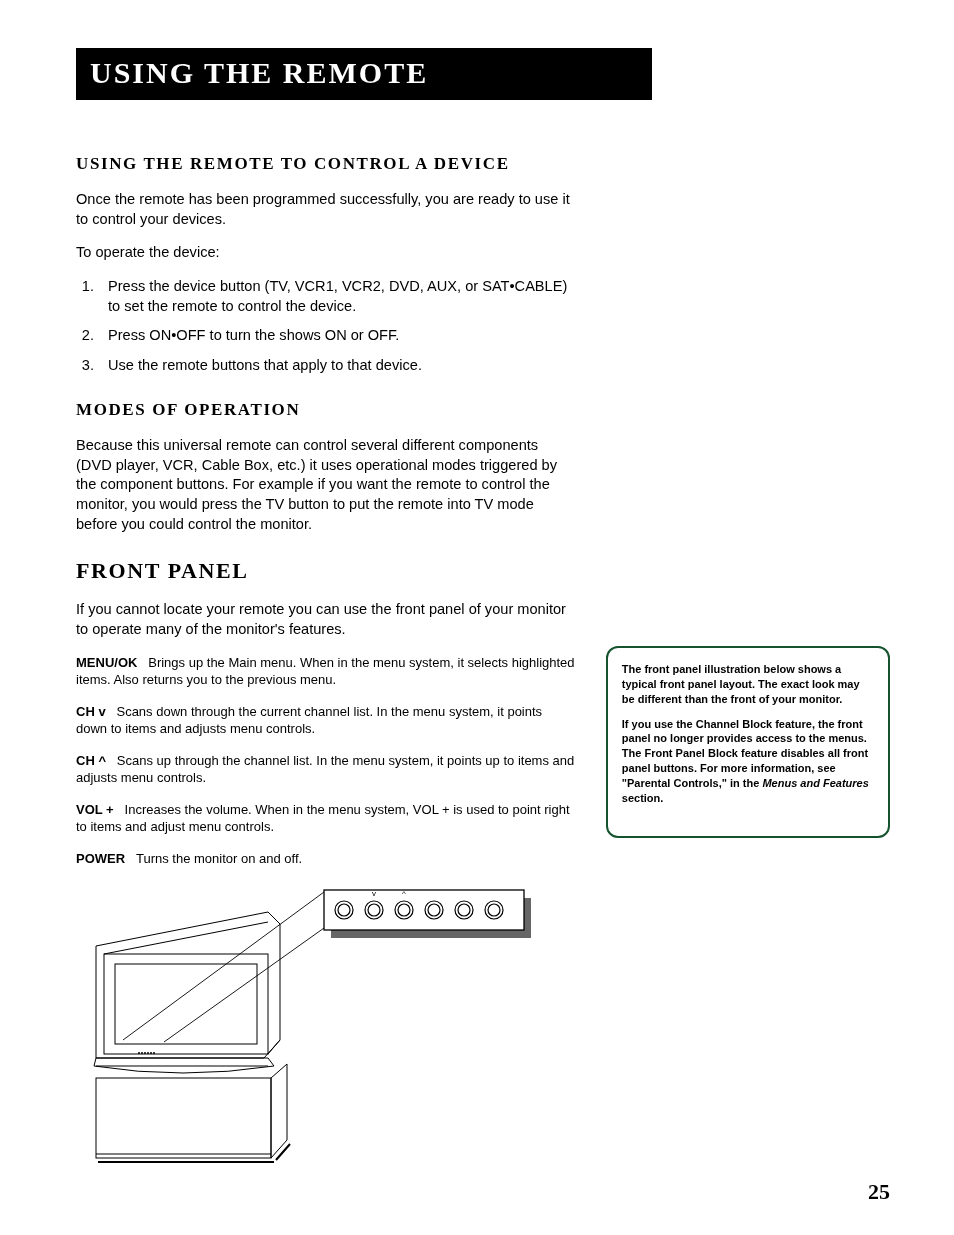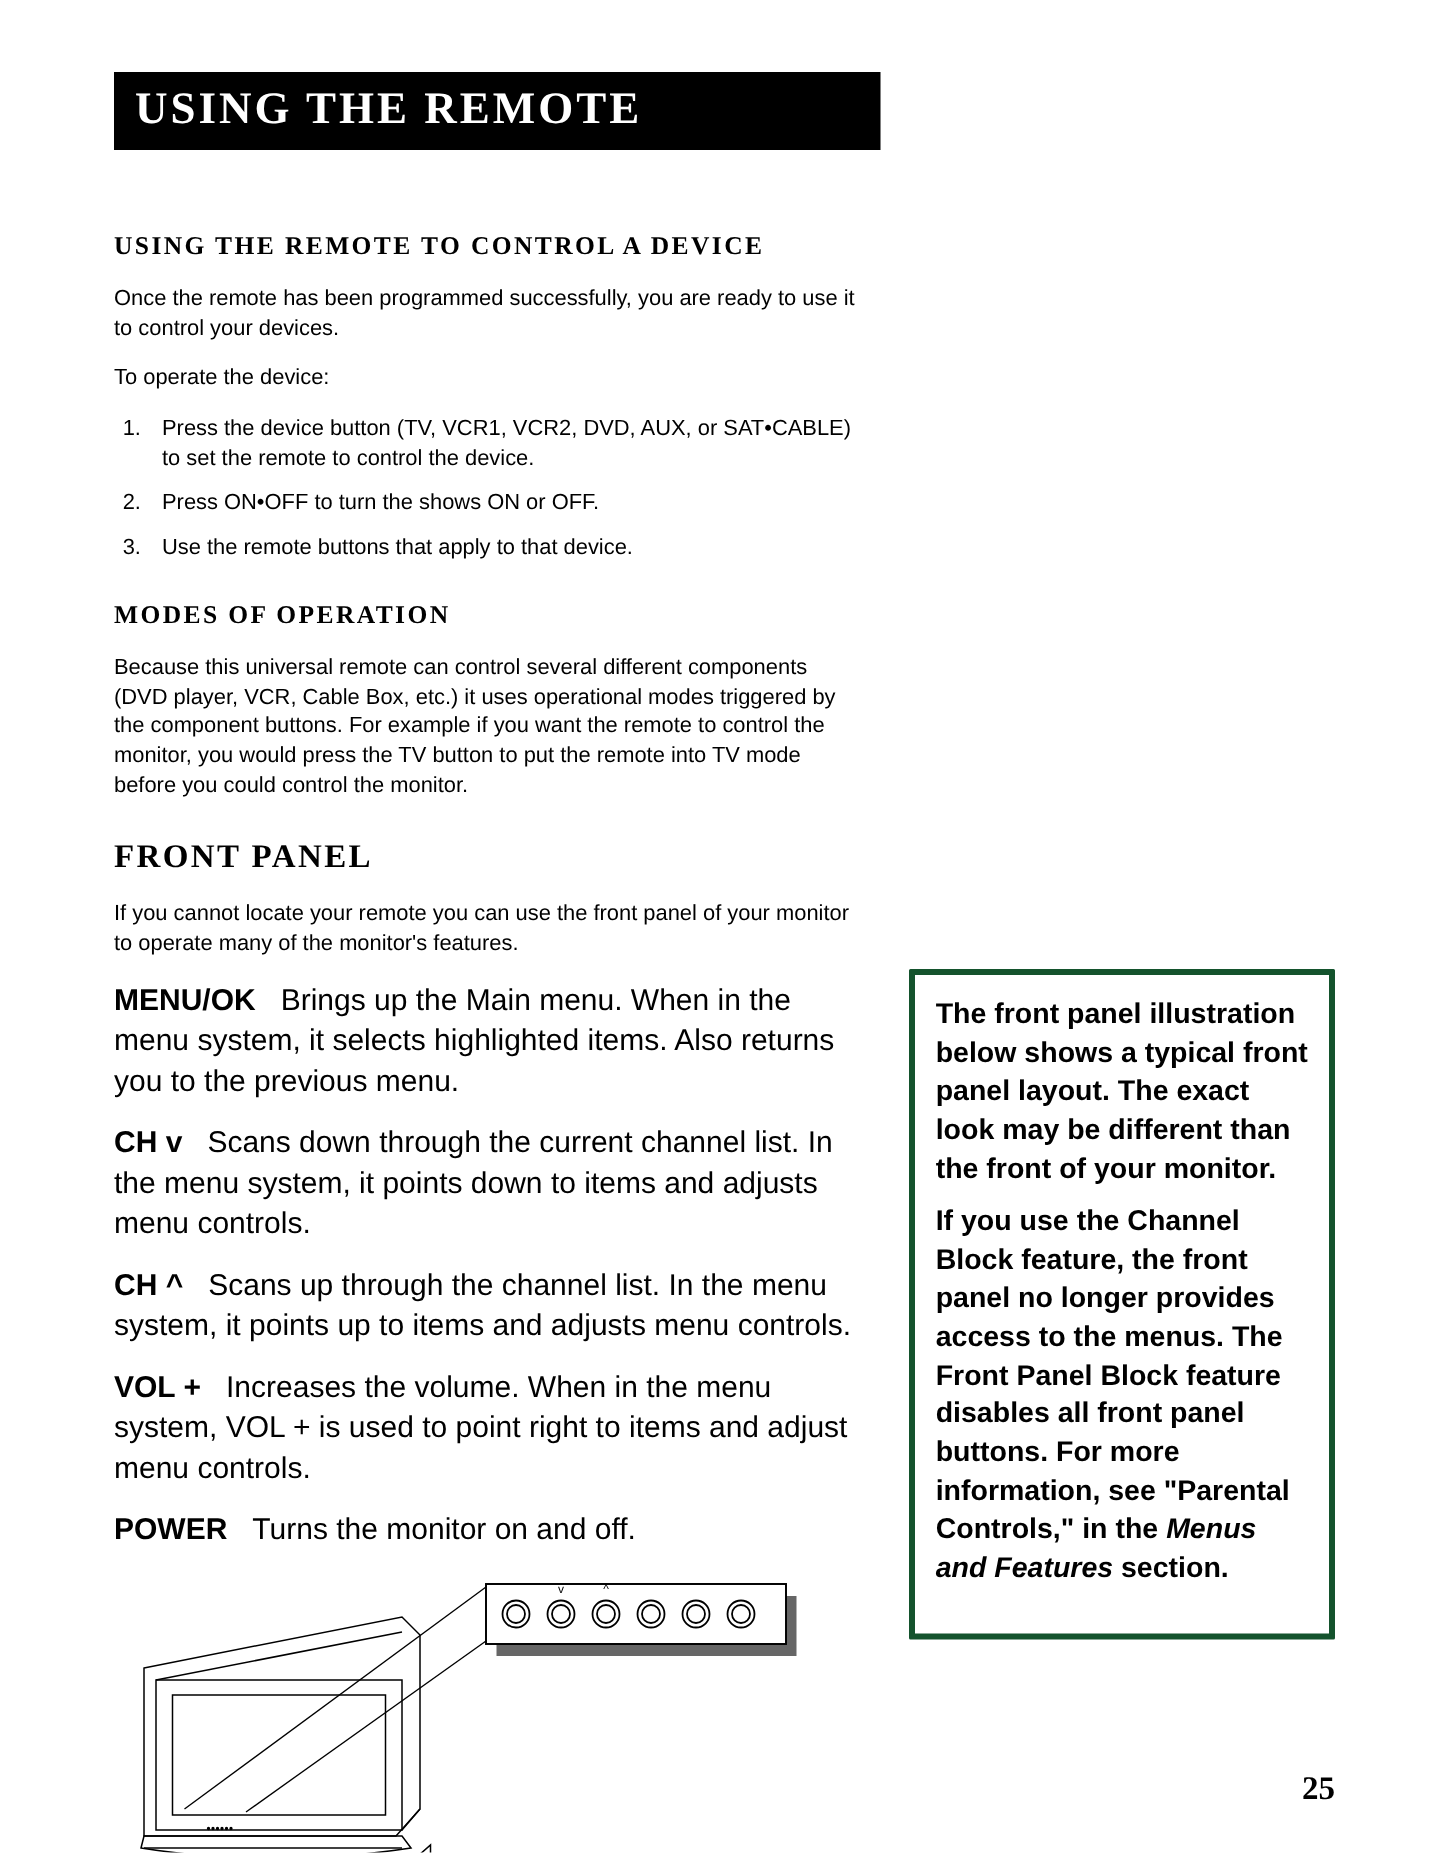--- a/index.html
+++ b/index.html
@@ -19,21 +19,21 @@
     width: 100%;
     height: 100%;
     position: relative;
   }
   .page-title-bar {
     background: #000;
     color: #fff;
     display: inline-block;
     padding: 8px 18px 10px 14px;
     margin-bottom: 30px;
-    width: 511px;
+    width: 576px;
     box-sizing: border-box;
   }
   .page-title-bar h1 {
     margin: 0;
     font-family: "Papyrus", "Herculanum", Georgia, serif;
     font-variant: small-caps;
     letter-spacing: 2px;
     font-weight: bold;
     font-size: 30px;
     text-transform: uppercase;
@@ -43,24 +43,24 @@
     gap: 30px;
   }
   .left-col {
     width: 510px;
   }
   .right-col {
     width: 290px;
     margin-top: 516px;
   }
   .side-note {
-    border: 4px solid #14532d;
-    border-radius: 1px;
+    border: 2px solid #14532d;
+    border-radius: 12px;
     padding: 14px 14px;
-    font-size: 19px;
+    font-size: 11px;
     line-height: 1.35;
   }
   .side-note p {
     margin: 0 0 10px 0;
     font-weight: 700;
   }
   .side-note p:last-child { margin-bottom: 16px; }
   .side-note .ref-italic { font-style: italic; }
 
   h2 {
@@ -84,21 +84,21 @@
     padding-left: 22px;
     margin: 0 0 4px 0;
   }
   ol.steps li {
     font-size: 14.6px;
     line-height: 1.35;
     margin-bottom: 10px;
     padding-left: 10px;
   }
   .def {
-    font-size: 20px;
+    font-size: 13px;
     line-height: 1.35;
     margin: 0 0 14px 0;
   }
   .def b { font-weight: 700; }
   .page-number {
     position: absolute;
     right: 64px;
     bottom: 30px;
     font-family: "Papyrus", "Herculanum", Georgia, serif;
     font-weight: bold;

